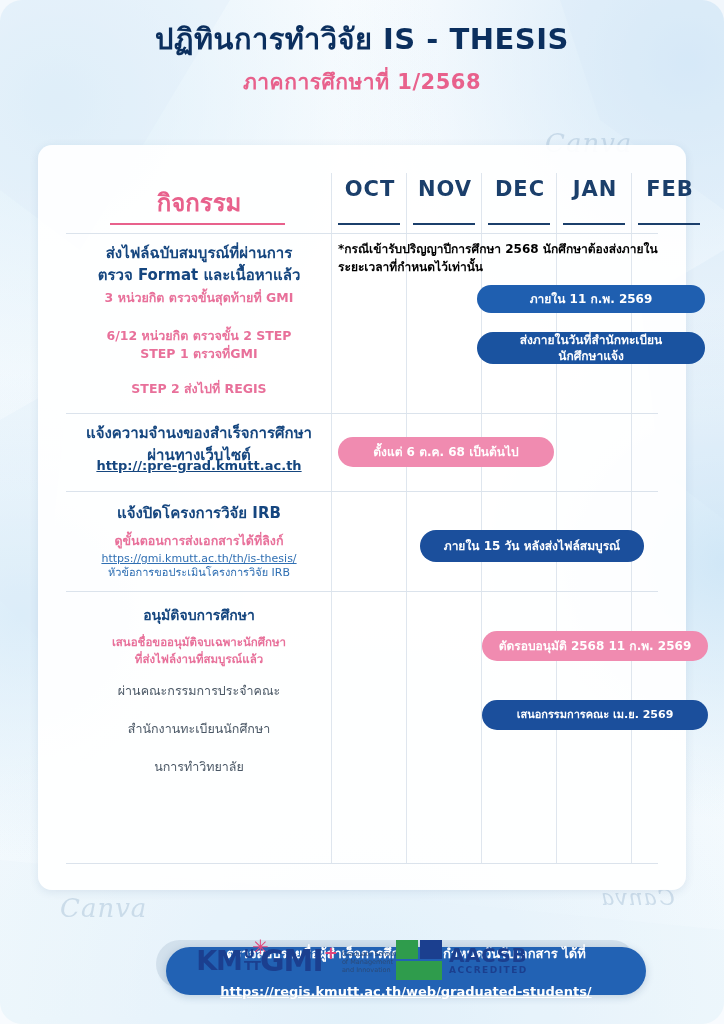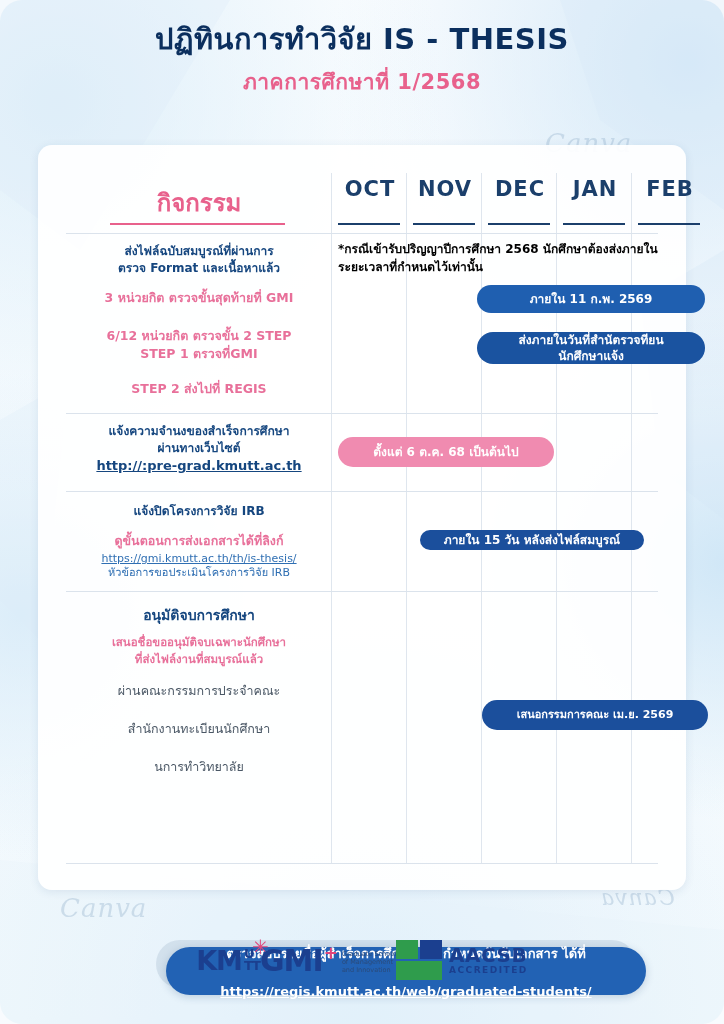--- a/index.html
+++ b/index.html
@@ -123,21 +123,21 @@
     top: 28px;
   }
 
   .lbl {
     position: absolute;
     width: 262px;
     left: 18px;
     text-align: center;
     line-height: 1.45;
   }
-  .lbl.navy { color: #15467f; font-weight: bold; font-size: 12px; }
+  .lbl.navy { color: #15467f; font-weight: bold; font-size: 15px; }
   .lbl.pink { color: #e8709a; font-weight: bold; font-size: 12.5px; }
   .lbl.grey { color: #4a5765; font-size: 12.5px; }
   .lbl.link {
     color: #15467f;
     font-weight: bold;
     font-size: 13px;
     text-decoration: underline;
   }
   .lbl.linksm {
     color: #2f6fb3;
@@ -329,43 +329,44 @@
 ตรวจ Format และเนื้อหาแล้ว</div>
       <div class="lbl pink" style="top:134px;">3 หน่วยกิต ตรวจขั้นสุดท้ายที่ GMI</div>
       <div class="lbl pink" style="top:172px; white-space:pre-line;">6/12 หน่วยกิต ตรวจขั้น 2 STEP
 STEP 1  ตรวจที่GMI</div>
       <div class="lbl pink" style="top:225px;">STEP 2 ส่งไปที่ REGIS</div>
 
       <div class="note-red" style="left:288px; top:85px; width:364px; white-space:pre-line;">*กรณีเข้ารับปริญญาปีการศึกษา 2568 นักศึกษาต้องส่งภายใน
 ระยะเวลาที่กำหนดไว้เท่านั้น</div>
 
       <div class="pill blue" style="left:427px; top:130px; width:228px; height:28px;">ภายใน 11 ก.พ. 2569</div>
-      <div class="pill blue2" style="left:427px; top:177px; width:228px; height:32px; white-space:pre-line;">ส่งภายในวันที่สำนัตรวจทียน
+      <div class="pill blue2" style="left:427px; top:177px; width:228px; height:32px; white-space:pre-line;">ส่งภายในวันที่สำนักทะเบียน
 นักศึกษาแจ้ง</div>
 
       <div class="lbl navy" style="top:268px; white-space:pre-line;">แจ้งความจำนงของสำเร็จการศึกษา
 ผ่านทางเว็บไซต์</div>
       <div class="lbl link" style="top:302px;">http://:pre-grad.kmutt.ac.th</div>
 
       <div class="pill pink" style="left:288px; top:282px; width:216px; height:30px;">ตั้งแต่  6  ต.ค. 68  เป็นต้นไป</div>
 
       <div class="lbl navy" style="top:348px;">แจ้งปิดโครงการวิจัย IRB</div>
       <div class="lbl pink" style="top:377px;">ดูขั้นตอนการส่งเอกสารได้ที่ลิงก์</div>
       <div class="lbl linksm" style="top:396px;">https://gmi.kmutt.ac.th/th/is-thesis/</div>
       <div class="lbl linksm" style="top:410px; text-decoration:none; color:#2f6fb3;">หัวข้อการขอประเมินโครงการวิจัย IRB</div>
 
-      <div class="pill navy" style="left:370px; top:375px; width:224px; height:20px;">ภายใน 15 วัน หลังส่งไฟล์สมบูรณ์</div>
+      <div class="pill navy" style="left:370px; top:375px; width:224px; height:32px;">ภายใน 15 วัน หลังส่งไฟล์สมบูรณ์</div>
 
       <div class="lbl navy" style="top:450px; font-size:14px;">อนุมัติจบการศึกษา</div>
       <div class="lbl pink small" style="top:479px; white-space:pre-line;">เสนอชื่อขออนุมัติจบเฉพาะนักศึกษา
 ที่ส่งไฟล์งานที่สมบูรณ์แล้ว</div>
       <div class="lbl grey" style="top:527px;">ผ่านคณะกรรมการประจำคณะ</div>
       <div class="lbl grey" style="top:565px;">สำนักงานทะเบียนนักศึกษา</div>
       <div class="lbl grey" style="top:603px;">นการทำวิทยาลัย</div>
 
+      <div class="pill pink" style="left:432px; top:476px; width:226px; height:30px;">ตัดรอบอนุมัติ 2568 11 ก.พ. 2569</div>
       <div class="pill navy" style="left:432px; top:545px; width:226px; height:30px; font-size:11px;">เสนอกรรมการคณะ เม.ย. 2569</div>
 
     </div>
 
     <div class="footer-shadow"></div>
     <div class="footer-bar">
       <div class="l1">ตรวจสอบรายชื่อผู้สำเร็จการศึกษา และกำหนดวันรับเอกสาร ได้ที่</div>
       <div class="l2">https://regis.kmutt.ac.th/web/graduated-students/</div>
     </div>
   </div>

